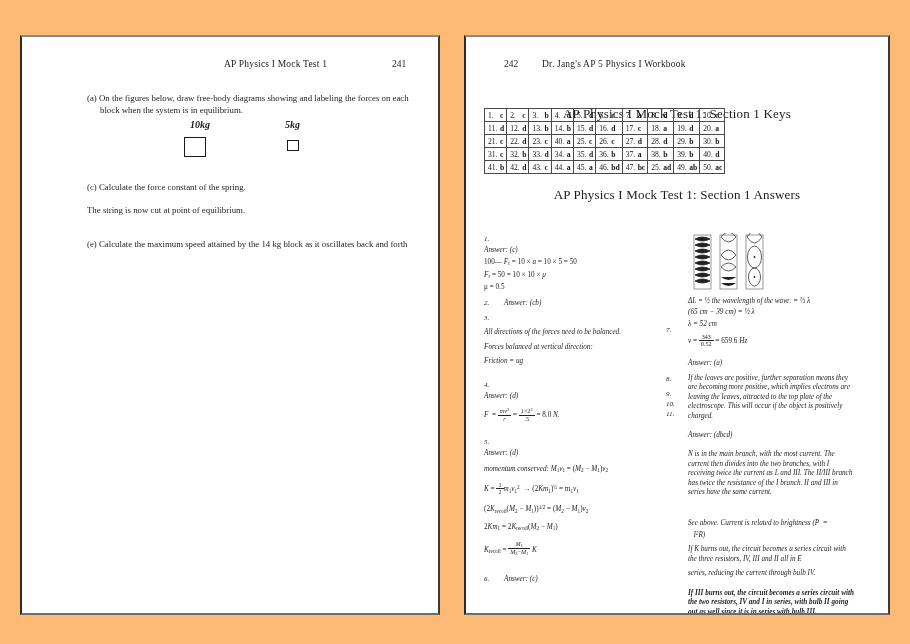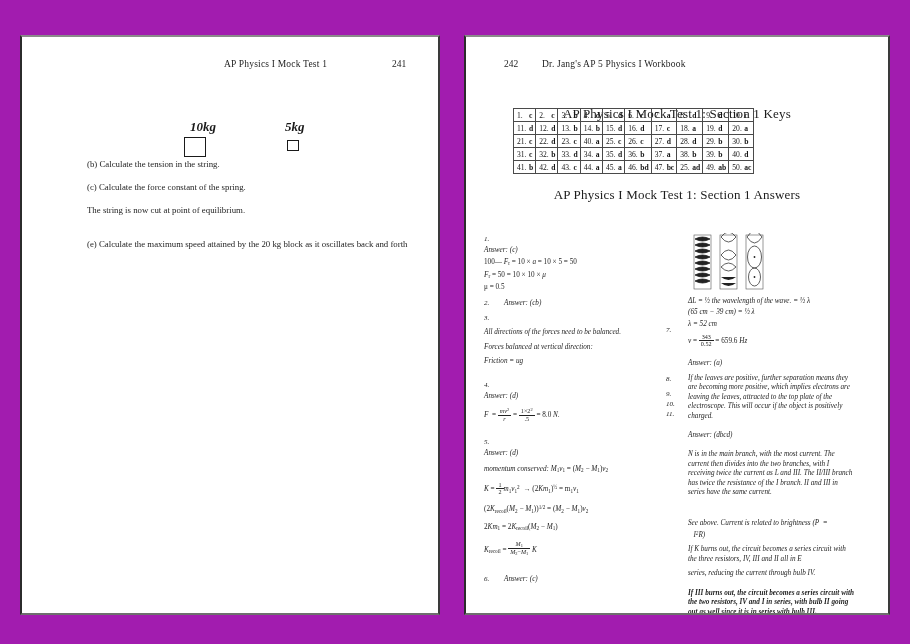--- a/index.html
+++ b/index.html
@@ -9,21 +9,21 @@
     width: 910px;
     height: 644px;
     overflow: hidden;
     font-family: "Liberation Serif", serif;
   }
 
   #root {
     position: relative;
     width: 910px;
     height: 644px;
-    background: #a21caf;
+    background: #fdba74;
   }
 
   
   .page {
     position: absolute;
     background: #ffffff;
     border-left: 2px solid #2b2b2b;
     border-top: 2px solid #8a8a8a;
     border-right: 2px solid #3a3a3a;
     border-bottom: 2px solid #6e6e6e;
@@ -55,21 +55,21 @@
     margin-top: 17px;
   }
 
   
   .q-block { position: absolute; font-size: 8.8px; line-height: 11.5px; color: #1d1d1d; }
   .q-hang { padding-left: 13px; text-indent: -13px; }
 
   .fig-row { position: absolute; }
   .fig-label {
     position: absolute;
-    font-size: 13px;
+    font-size: 10px;
     font-weight: bold;
     font-style: italic;
     color: #1a1a1a;
     white-space: nowrap;
   }
   .fig-box {
     position: absolute;
     border: 1.2px solid #1a1a1a;
     background: #fff;
     box-sizing: border-box;
@@ -160,47 +160,47 @@
 </head>
 <body>
 
 <div id="root">
 
   <div class="page" id="page-left">
 
     <div class="running-head" style="left:202px; top:22px;">AP Physics I Mock Test 1</div>
     <div class="folio" style="left:370px; top:22px;">241</div>
 
+    <div class="q-block q-hang" style="left:65px; top:56px; width:325px;">(a) On the figures below, draw free-body diagrams showing and labeling the forces on each block when the system is in equilibrium.</div>
 
     <div class="fig-row">
       <div class="fig-label" style="left:168px; top:82px;">10kg</div>
       <div class="fig-box" style="left:162px; top:100px; width:22px; height:20px;"></div>
 
       <div class="fig-label" style="left:263px; top:82px;">5kg</div>
       <div class="fig-box" style="left:265px; top:103px; width:12px; height:11px;"></div>
     </div>
 
-    <div class="q-block" style="left:65px; top:122px; width:325px;">(b) Calculate the tension in the string.</div>
 
     <div class="q-block" style="left:65px; top:145px; width:325px;">(c) Calculate the force constant of the spring.</div>
 
     <div class="q-block" style="left:65px; top:168px; width:325px;">The string is now cut at point of equilibrium.</div>
 
 
-    <div class="q-block q-hang" style="left:65px; top:202px; width:325px;">(e) Calculate the maximum speed attained by the 20 kg block as it oscillates back and forth</div>
+    <div class="q-block q-hang" style="left:65px; top:202px; width:325px;">(e) Calculate the maximum speed attained by the 14 kg block as it oscillates back and forth</div>
   </div>
 
   <div class="page" id="page-right">
 
     <div class="folio" style="left:38px; top:22px;">242</div>
     <div class="running-head" style="left:76px; top:22px;">Dr. Jang's AP 5 Physics I Workbook</div>
 
     <div class="centered-title" style="top:52px;">AP Physics I Mock Test 1: Section 1 Keys</div>
 
-    <table class="keys-table" id="keys-table" style="left:47px; top:71px;padding-left:16px;">
+    <table class="keys-table" id="keys-table" style="left:18px; top:71px;padding-left:16px;">
       <tbody>
           <tr>
             <td><span class="num">1.</span><span class="ans">c</span></td>
             <td><span class="num">2.</span><span class="ans">c</span></td>
             <td><span class="num">3.</span><span class="ans">b</span></td>
             <td><span class="num">4.</span><span class="ans">d</span></td>
             <td><span class="num">5.</span><span class="ans">d</span></td>
             <td><span class="num">6.</span><span class="ans">c</span></td>
             <td><span class="num">7.</span><span class="ans">a</span></td>
             <td><span class="num">8.</span><span class="ans">d</span></td>

